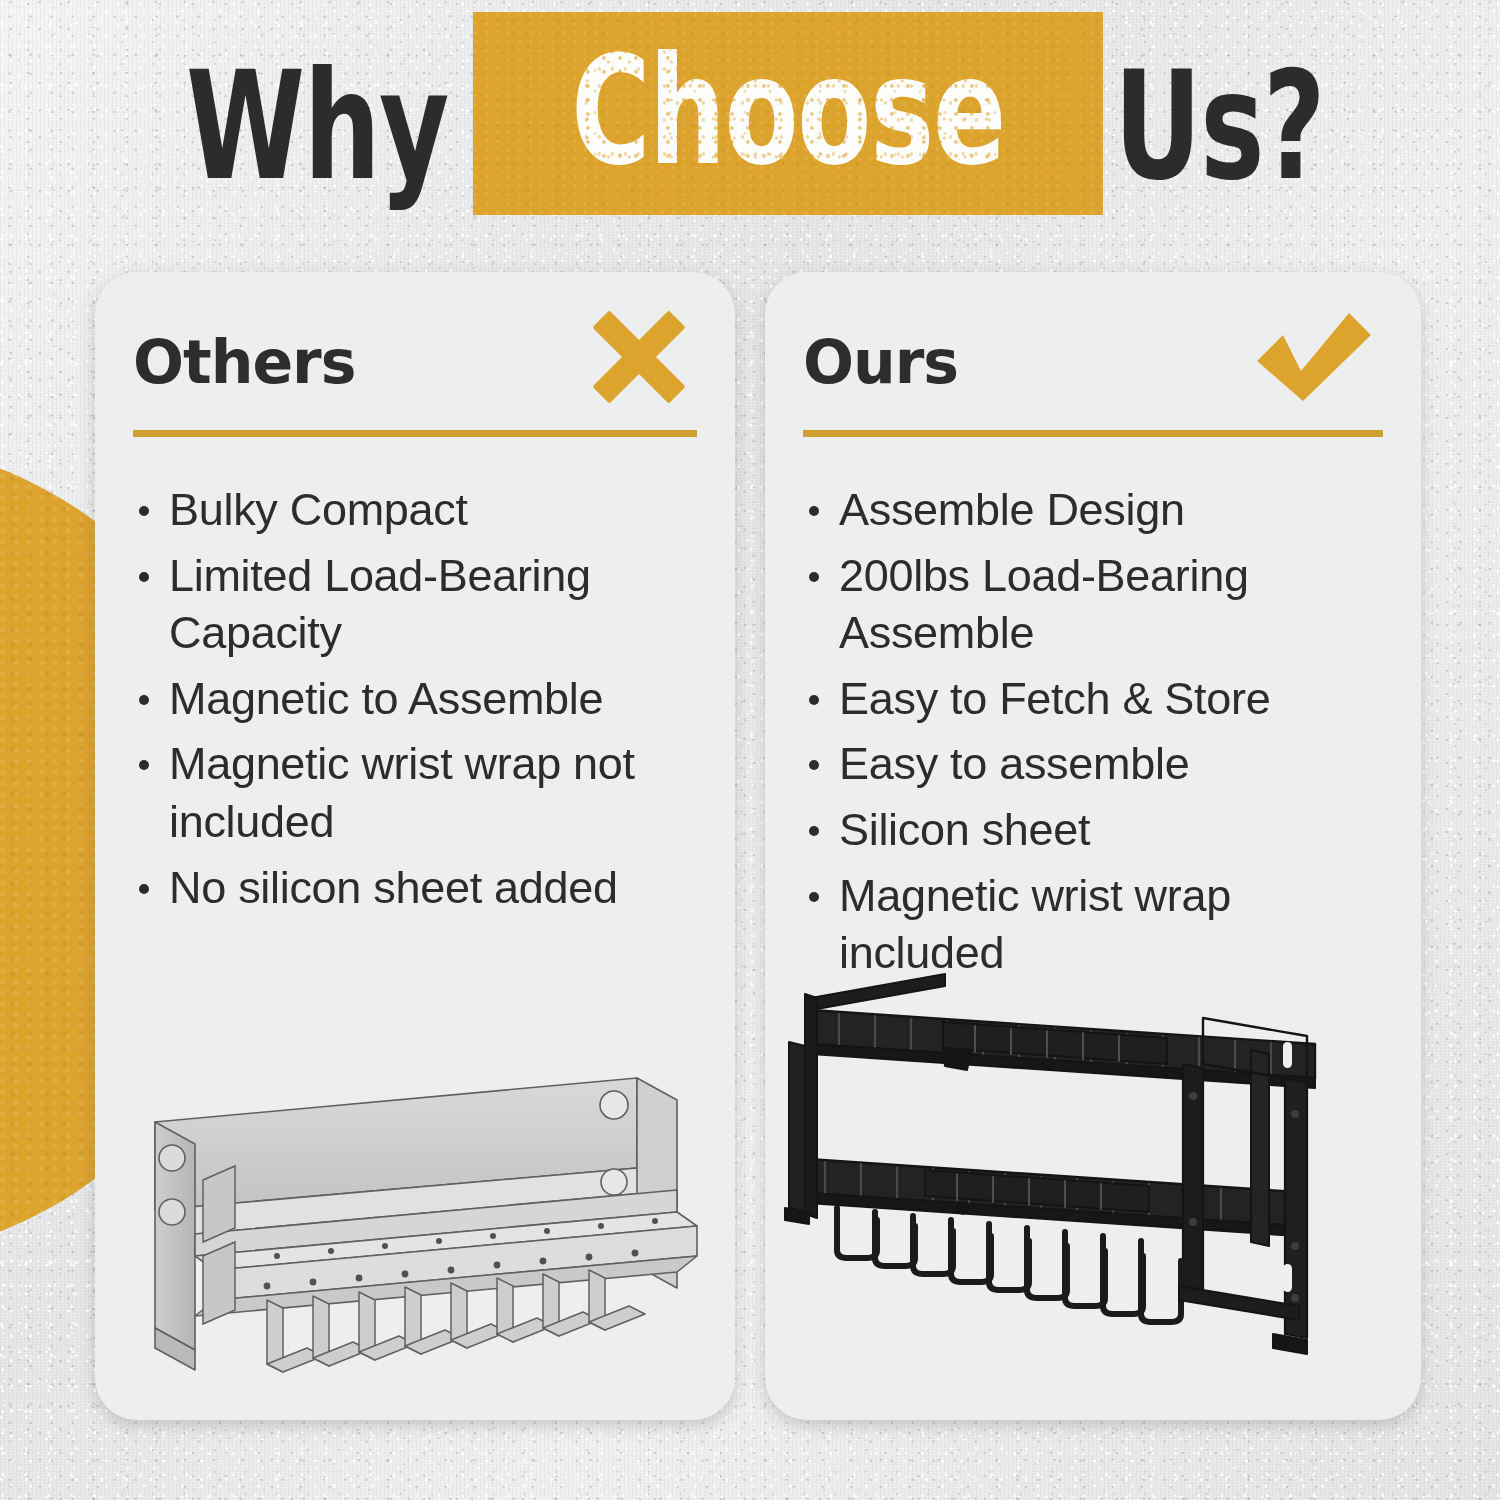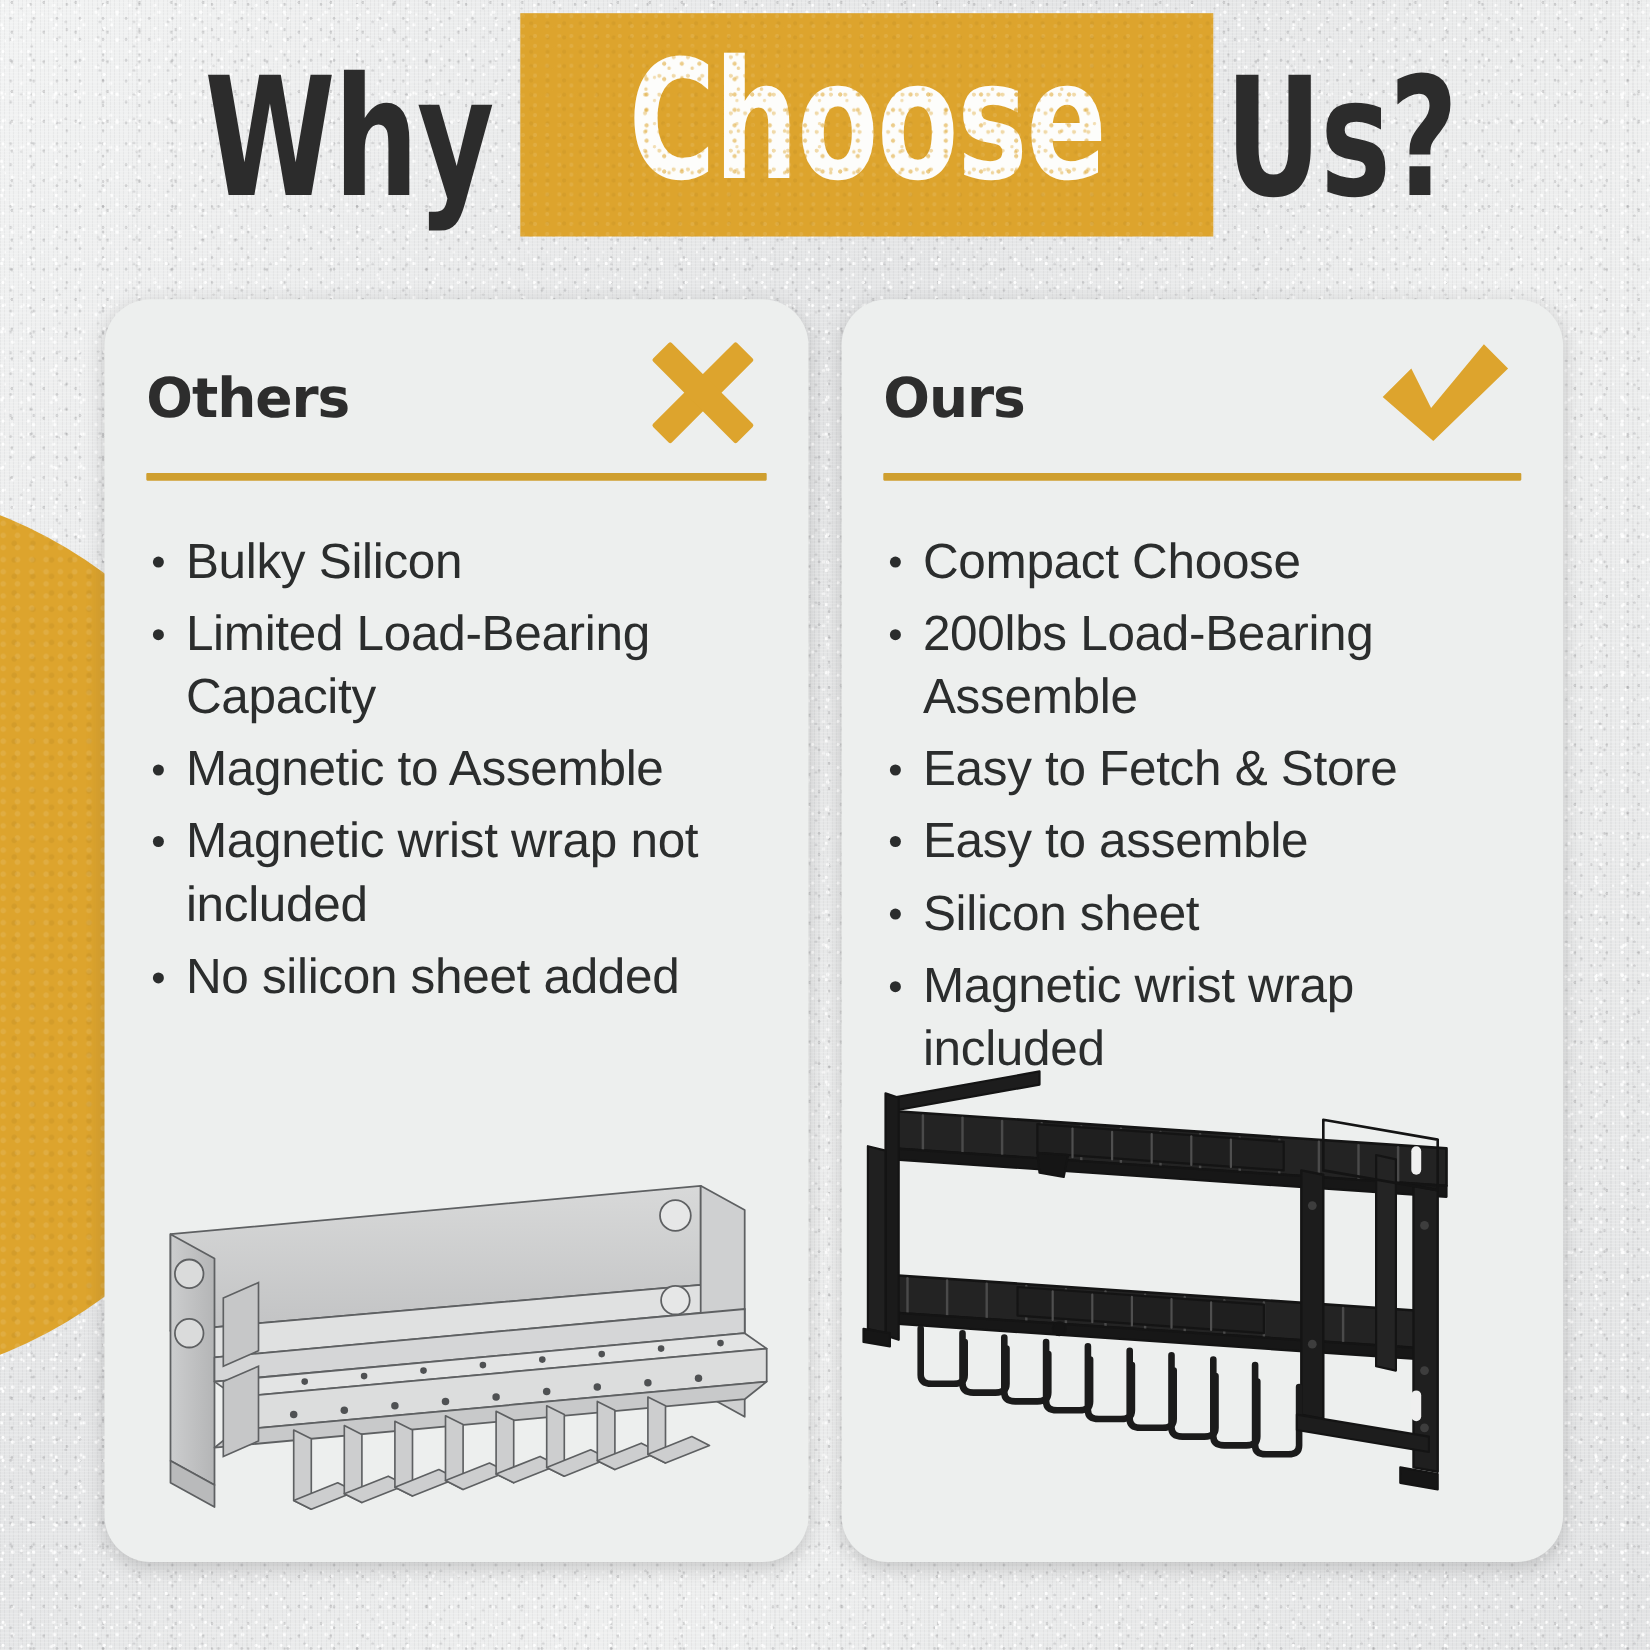--- a/index.html
+++ b/index.html
@@ -104,21 +104,21 @@
 
   .card-head{
     position:relative;
     height:158px;
     margin:0 38px;
     display:flex;align-items:center;justify-content:space-between;
   }
   .card-title{
     font-family:"DejaVu Sans", sans-serif;
     font-weight:bold;
-    font-size:50px;
+    font-size:60px;
     color:#2d2d2d;
     letter-spacing:-1px;
     line-height:1;
     margin-top:22px;
     text-align:center;
   }
   .head-icon{ margin-top:16px; margin-right:8px; }
 
   .divider{
     height:7px;background:#cf9f2f;
@@ -181,21 +181,21 @@
           <rect x="38" y="-6" width="24" height="108" rx="2" transform="rotate(45 50 48)"></rect>
           <rect x="38" y="-6" width="24" height="108" rx="2" transform="rotate(-45 50 48)"></rect>
         </g>
       </svg>
     </div>
   </div>
 
   <div class="divider"></div>
 
   <ul class="bullets">
-    <li>Bulky Silicon</li>
+    <li>Bulky Compact</li>
     <li>Limited Load-Bearing Capacity</li>
     <li>Magnetic to Assemble</li>
     <li>Magnetic wrist wrap not included</li>
     <li>No silicon sheet added</li>
   </ul>
 
   <div class="product" id="product-others">
     <svg width="600" height="350" viewBox="0 0 600 350">
       <defs>
         <linearGradient id="pnlA" x1="0" y1="0" x2="0" y2="1">
@@ -287,21 +287,21 @@
     <div class="head-icon">
       <svg width="122" height="96" viewBox="0 0 122 96">
         <polygon fill="#dda42d" points="4,52 30,26 48,62 96,4 118,26 50,92"></polygon>
       </svg>
     </div>
   </div>
 
   <div class="divider"></div>
 
   <ul class="bullets">
-    <li>Compact Choose</li>
+    <li>Assemble Design</li>
     <li>200lbs Load-Bearing Assemble</li>
     <li>Easy to Fetch &amp; Store</li>
     <li>Easy to assemble</li>
     <li>Silicon sheet</li>
     <li>Magnetic wrist wrap included</li>
   </ul>
 
   <div class="product" id="product-ours">
     <svg width="630" height="460" viewBox="0 0 630 460">
       <g stroke="#141414" fill="none" stroke-linecap="round" stroke-linejoin="round">

